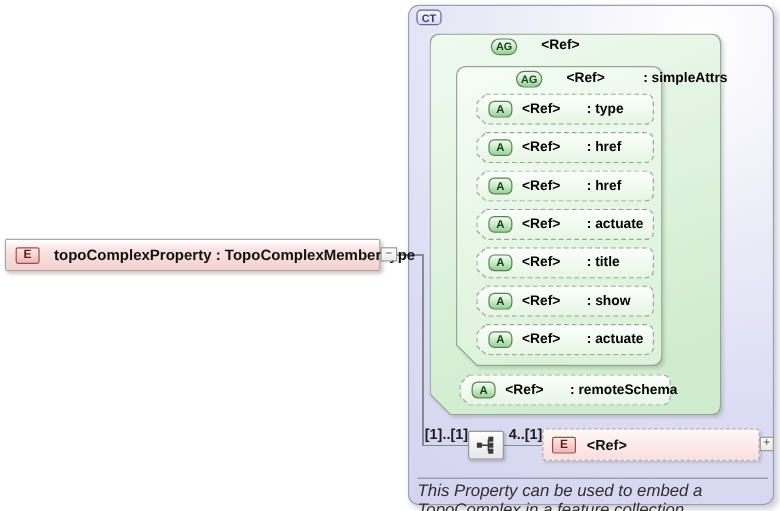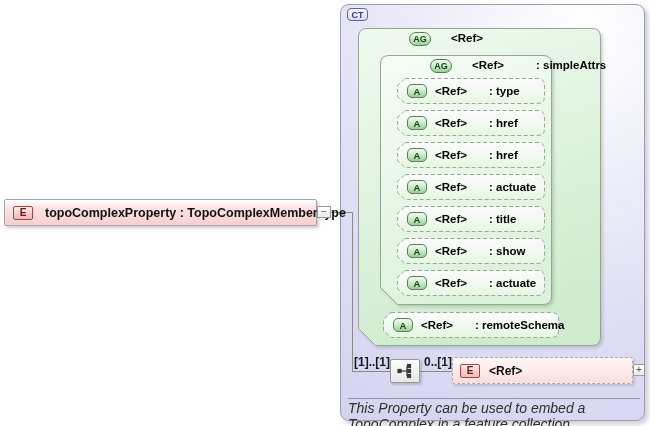--- a/index.html
+++ b/index.html
@@ -235,21 +235,21 @@
         <path d="M4 8 H11" fill="none"></path>
         <path d="M11 3 V13" fill="none"></path>
         <rect x="2" y="6.5" width="3" height="3"></rect>
         <rect x="11.5" y="1.5" width="3" height="3"></rect>
         <rect x="11.5" y="6.5" width="3" height="3"></rect>
         <rect x="11.5" y="11.5" width="3" height="3"></rect>
       </g>
     </svg>
   </div>
 
-  <span class="occ occ-right">0..[1]</span>
+  <span class="occ occ-right">4..[1]</span>
 
   <div class="member-box">
     <span class="badge e-icon">E</span>
     <span class="txt">&lt;Ref&gt;</span>
   </div>
   <div class="toggle plus-toggle">+</div>
 
   <div class="annot-sep"></div>
   <div class="annot">This Property can be used to embed a TopoComplex in a feature collection.</div>
 

